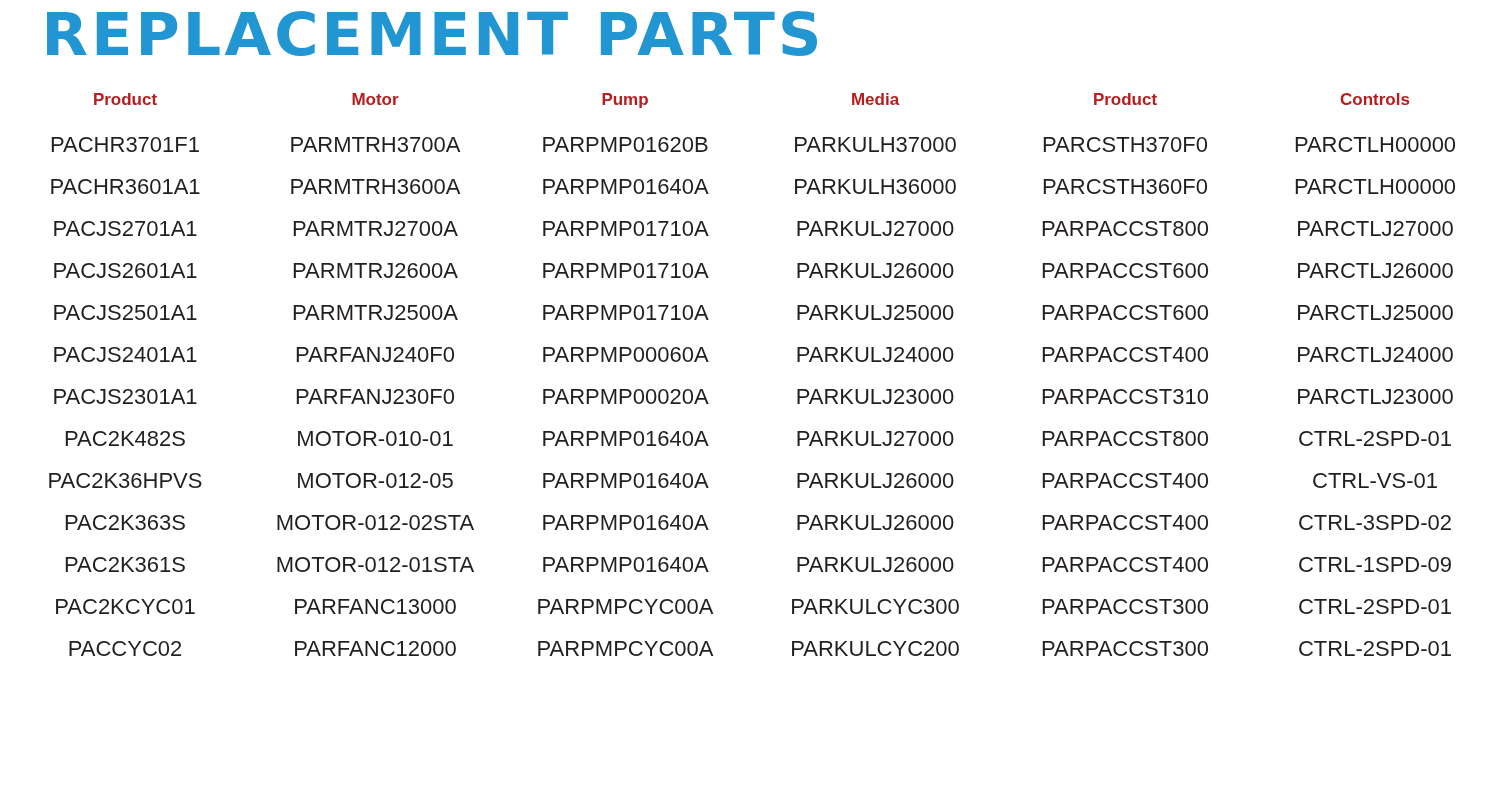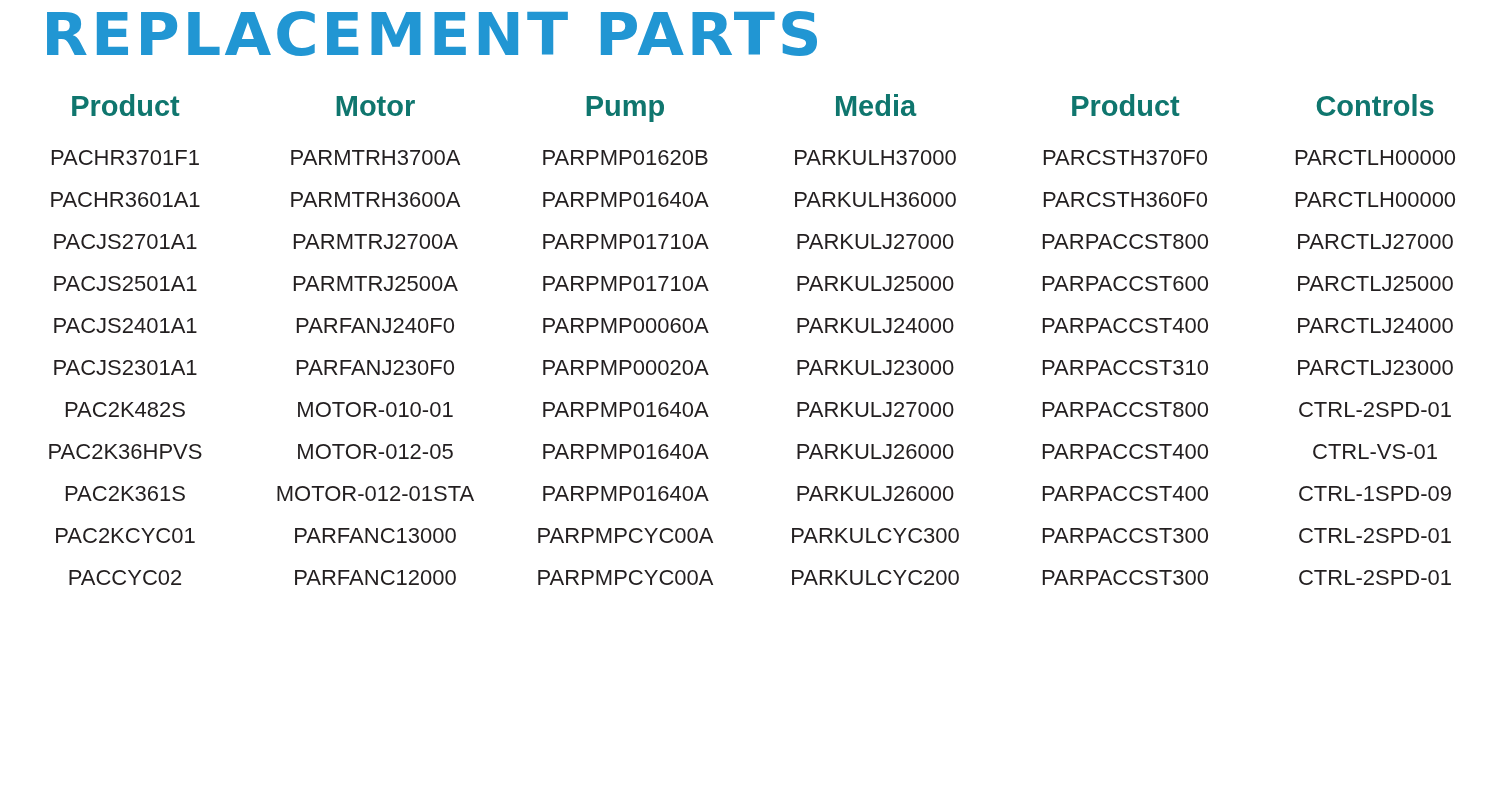--- a/index.html
+++ b/index.html
@@ -34,23 +34,23 @@
     transform-origin: left top;
     white-space: nowrap;
   }
   table.parts {
     width: 1500px;
     border-collapse: collapse;
     table-layout: fixed;
     margin-top: 20px;
   }
   table.parts th {
-    font-size: 29px;
+    font-size: 17px;
     font-weight: bold;
-    color: #0f766e;
+    color: #b91c1c;
     padding: 6px 4px 14px 4px;
     text-align: center;
     font-family: "Liberation Sans", sans-serif;
   }
   table.parts td {
     font-size: 22px;
     font-weight: normal;
     color: #231f20;
     padding: 8px 4px;
     text-align: center;
@@ -109,20 +109,28 @@
       </tr>
       <tr>
         <td>PACJS2701A1</td>
         <td>PARMTRJ2700A</td>
         <td>PARPMP01710A</td>
         <td>PARKULJ27000</td>
         <td>PARPACCST800</td>
         <td>PARCTLJ27000</td>
       </tr>
       <tr>
+        <td>PACJS2601A1</td>
+        <td>PARMTRJ2600A</td>
+        <td>PARPMP01710A</td>
+        <td>PARKULJ26000</td>
+        <td>PARPACCST600</td>
+        <td>PARCTLJ26000</td>
+      </tr>
+      <tr>
         <td>PACJS2501A1</td>
         <td>PARMTRJ2500A</td>
         <td>PARPMP01710A</td>
         <td>PARKULJ25000</td>
         <td>PARPACCST600</td>
         <td>PARCTLJ25000</td>
       </tr>
       <tr>
         <td>PACJS2401A1</td>
         <td>PARFANJ240F0</td>
@@ -149,20 +157,28 @@
       </tr>
       <tr>
         <td>PAC2K36HPVS</td>
         <td>MOTOR-012-05</td>
         <td>PARPMP01640A</td>
         <td>PARKULJ26000</td>
         <td>PARPACCST400</td>
         <td>CTRL-VS-01</td>
       </tr>
       <tr>
+        <td>PAC2K363S</td>
+        <td>MOTOR-012-02STA</td>
+        <td>PARPMP01640A</td>
+        <td>PARKULJ26000</td>
+        <td>PARPACCST400</td>
+        <td>CTRL-3SPD-02</td>
+      </tr>
+      <tr>
         <td>PAC2K361S</td>
         <td>MOTOR-012-01STA</td>
         <td>PARPMP01640A</td>
         <td>PARKULJ26000</td>
         <td>PARPACCST400</td>
         <td>CTRL-1SPD-09</td>
       </tr>
       <tr>
         <td>PAC2KCYC01</td>
         <td>PARFANC13000</td>

